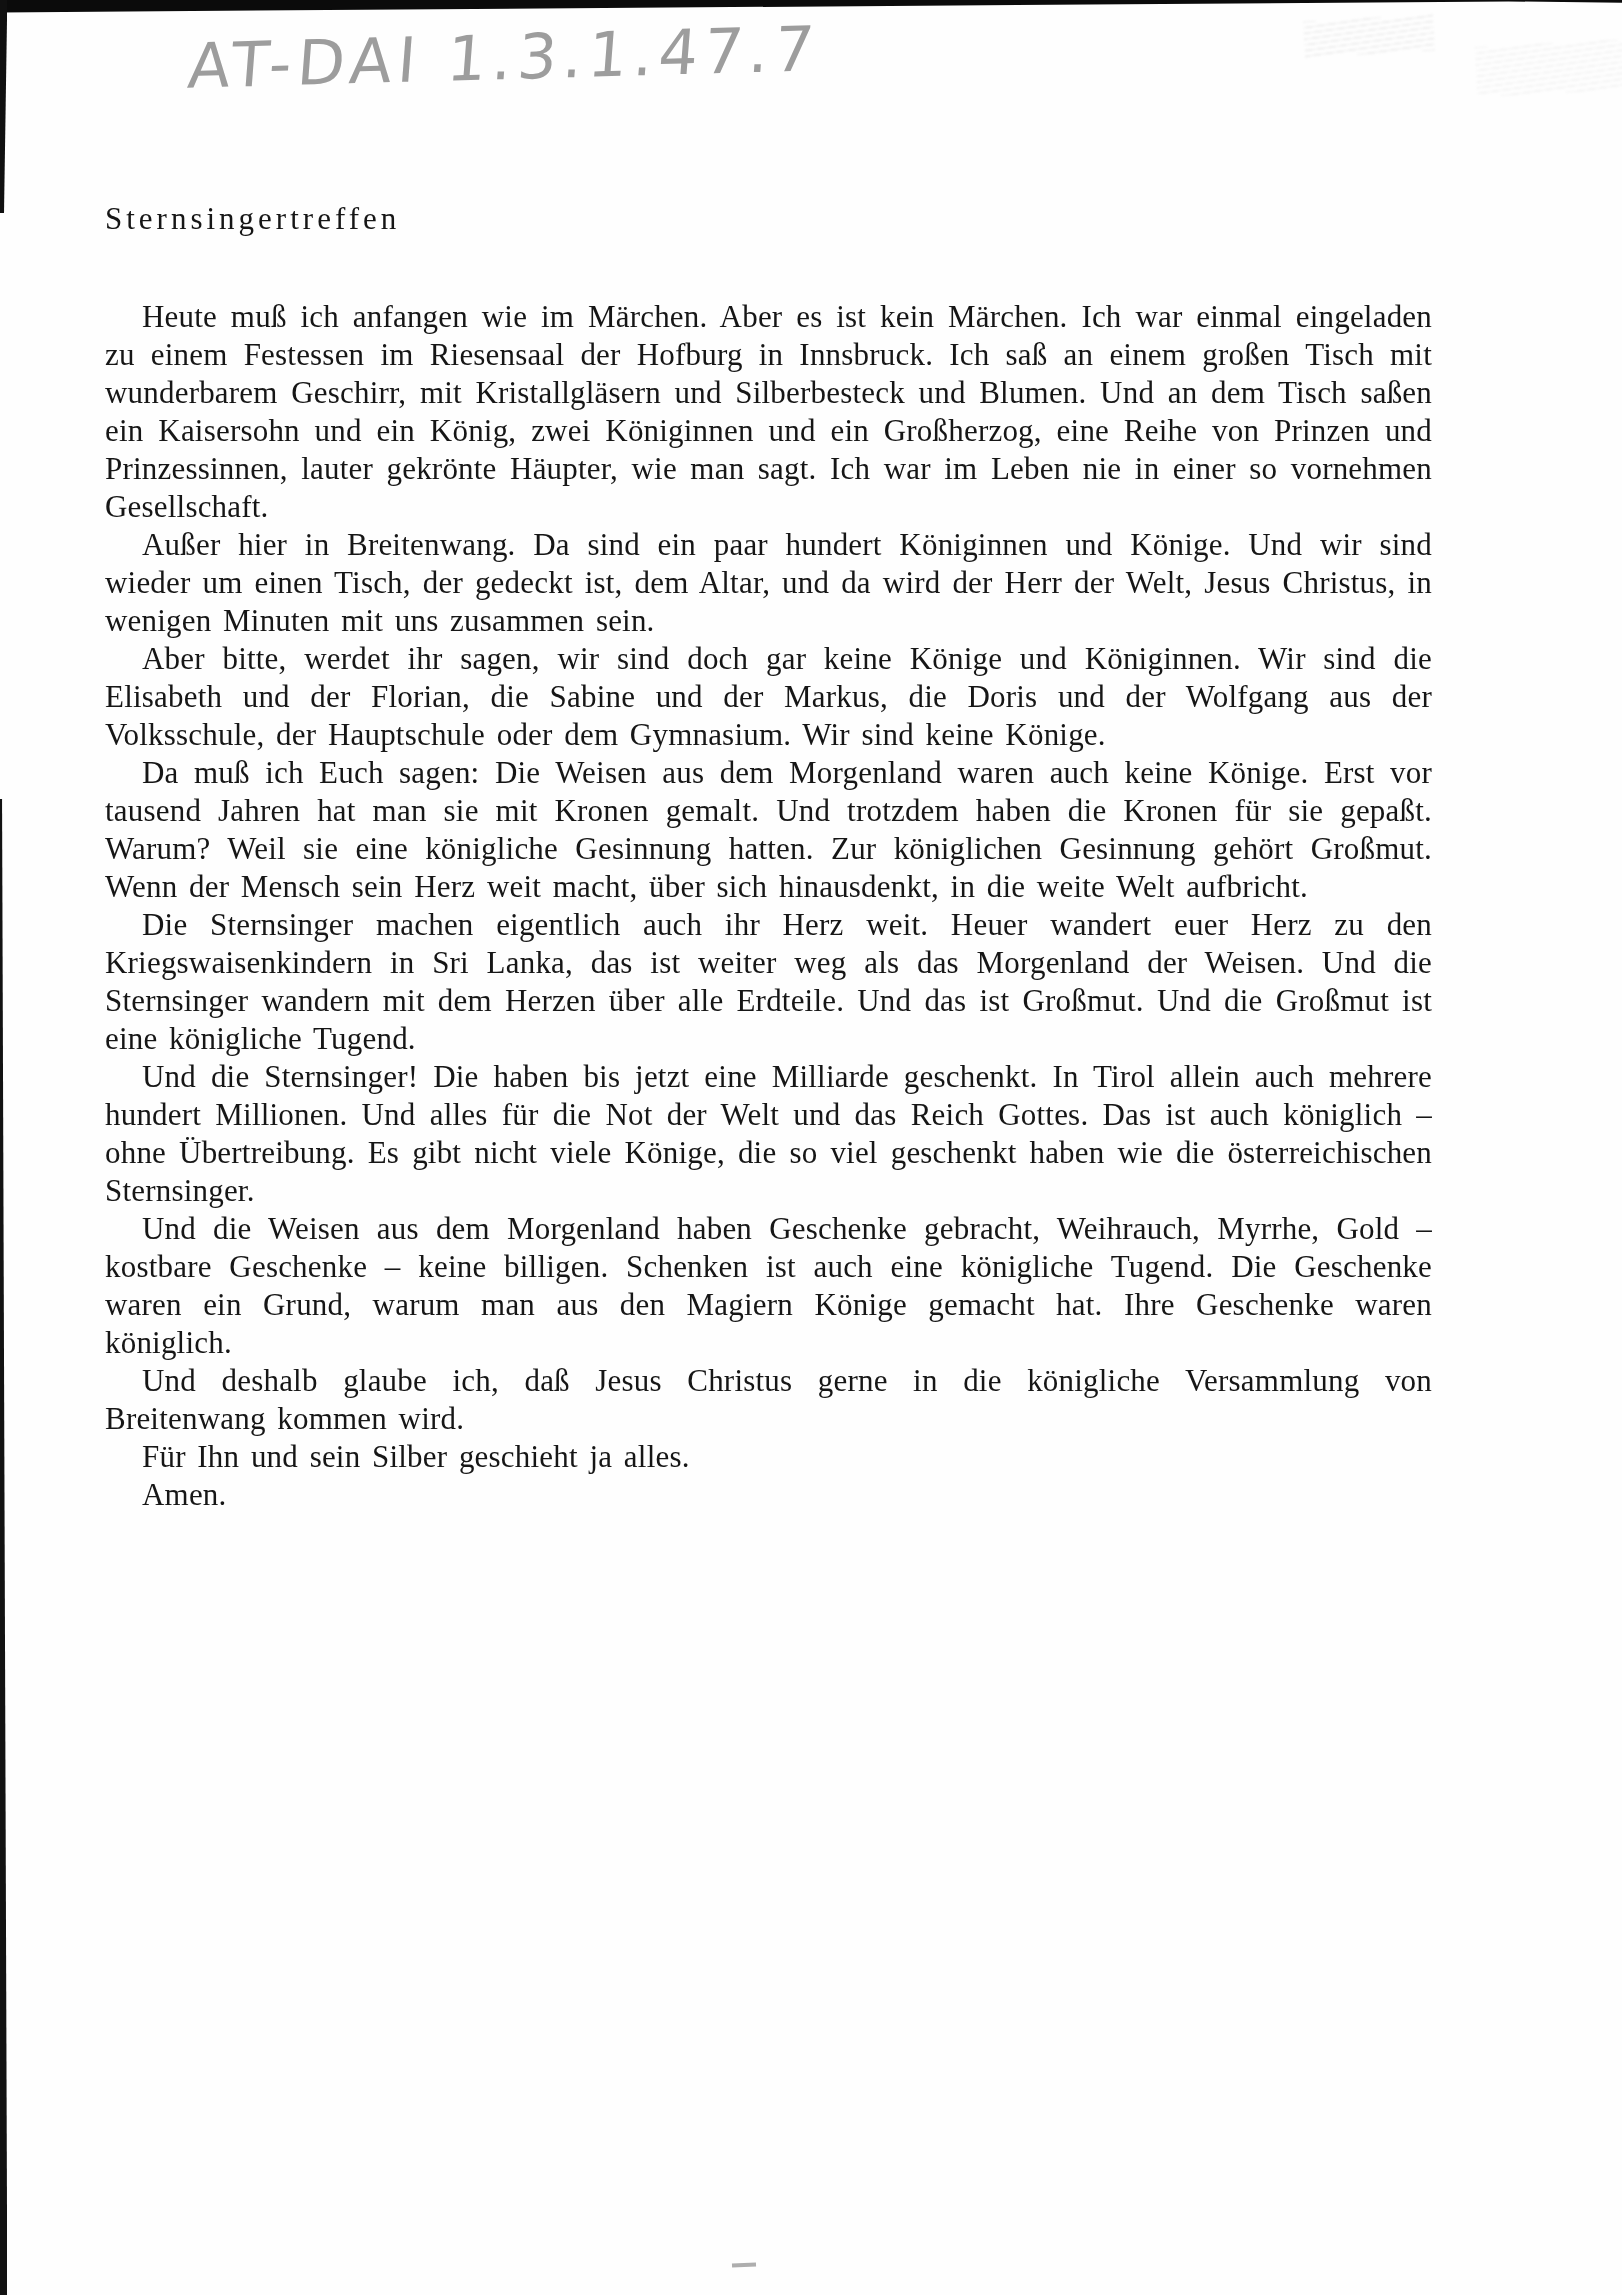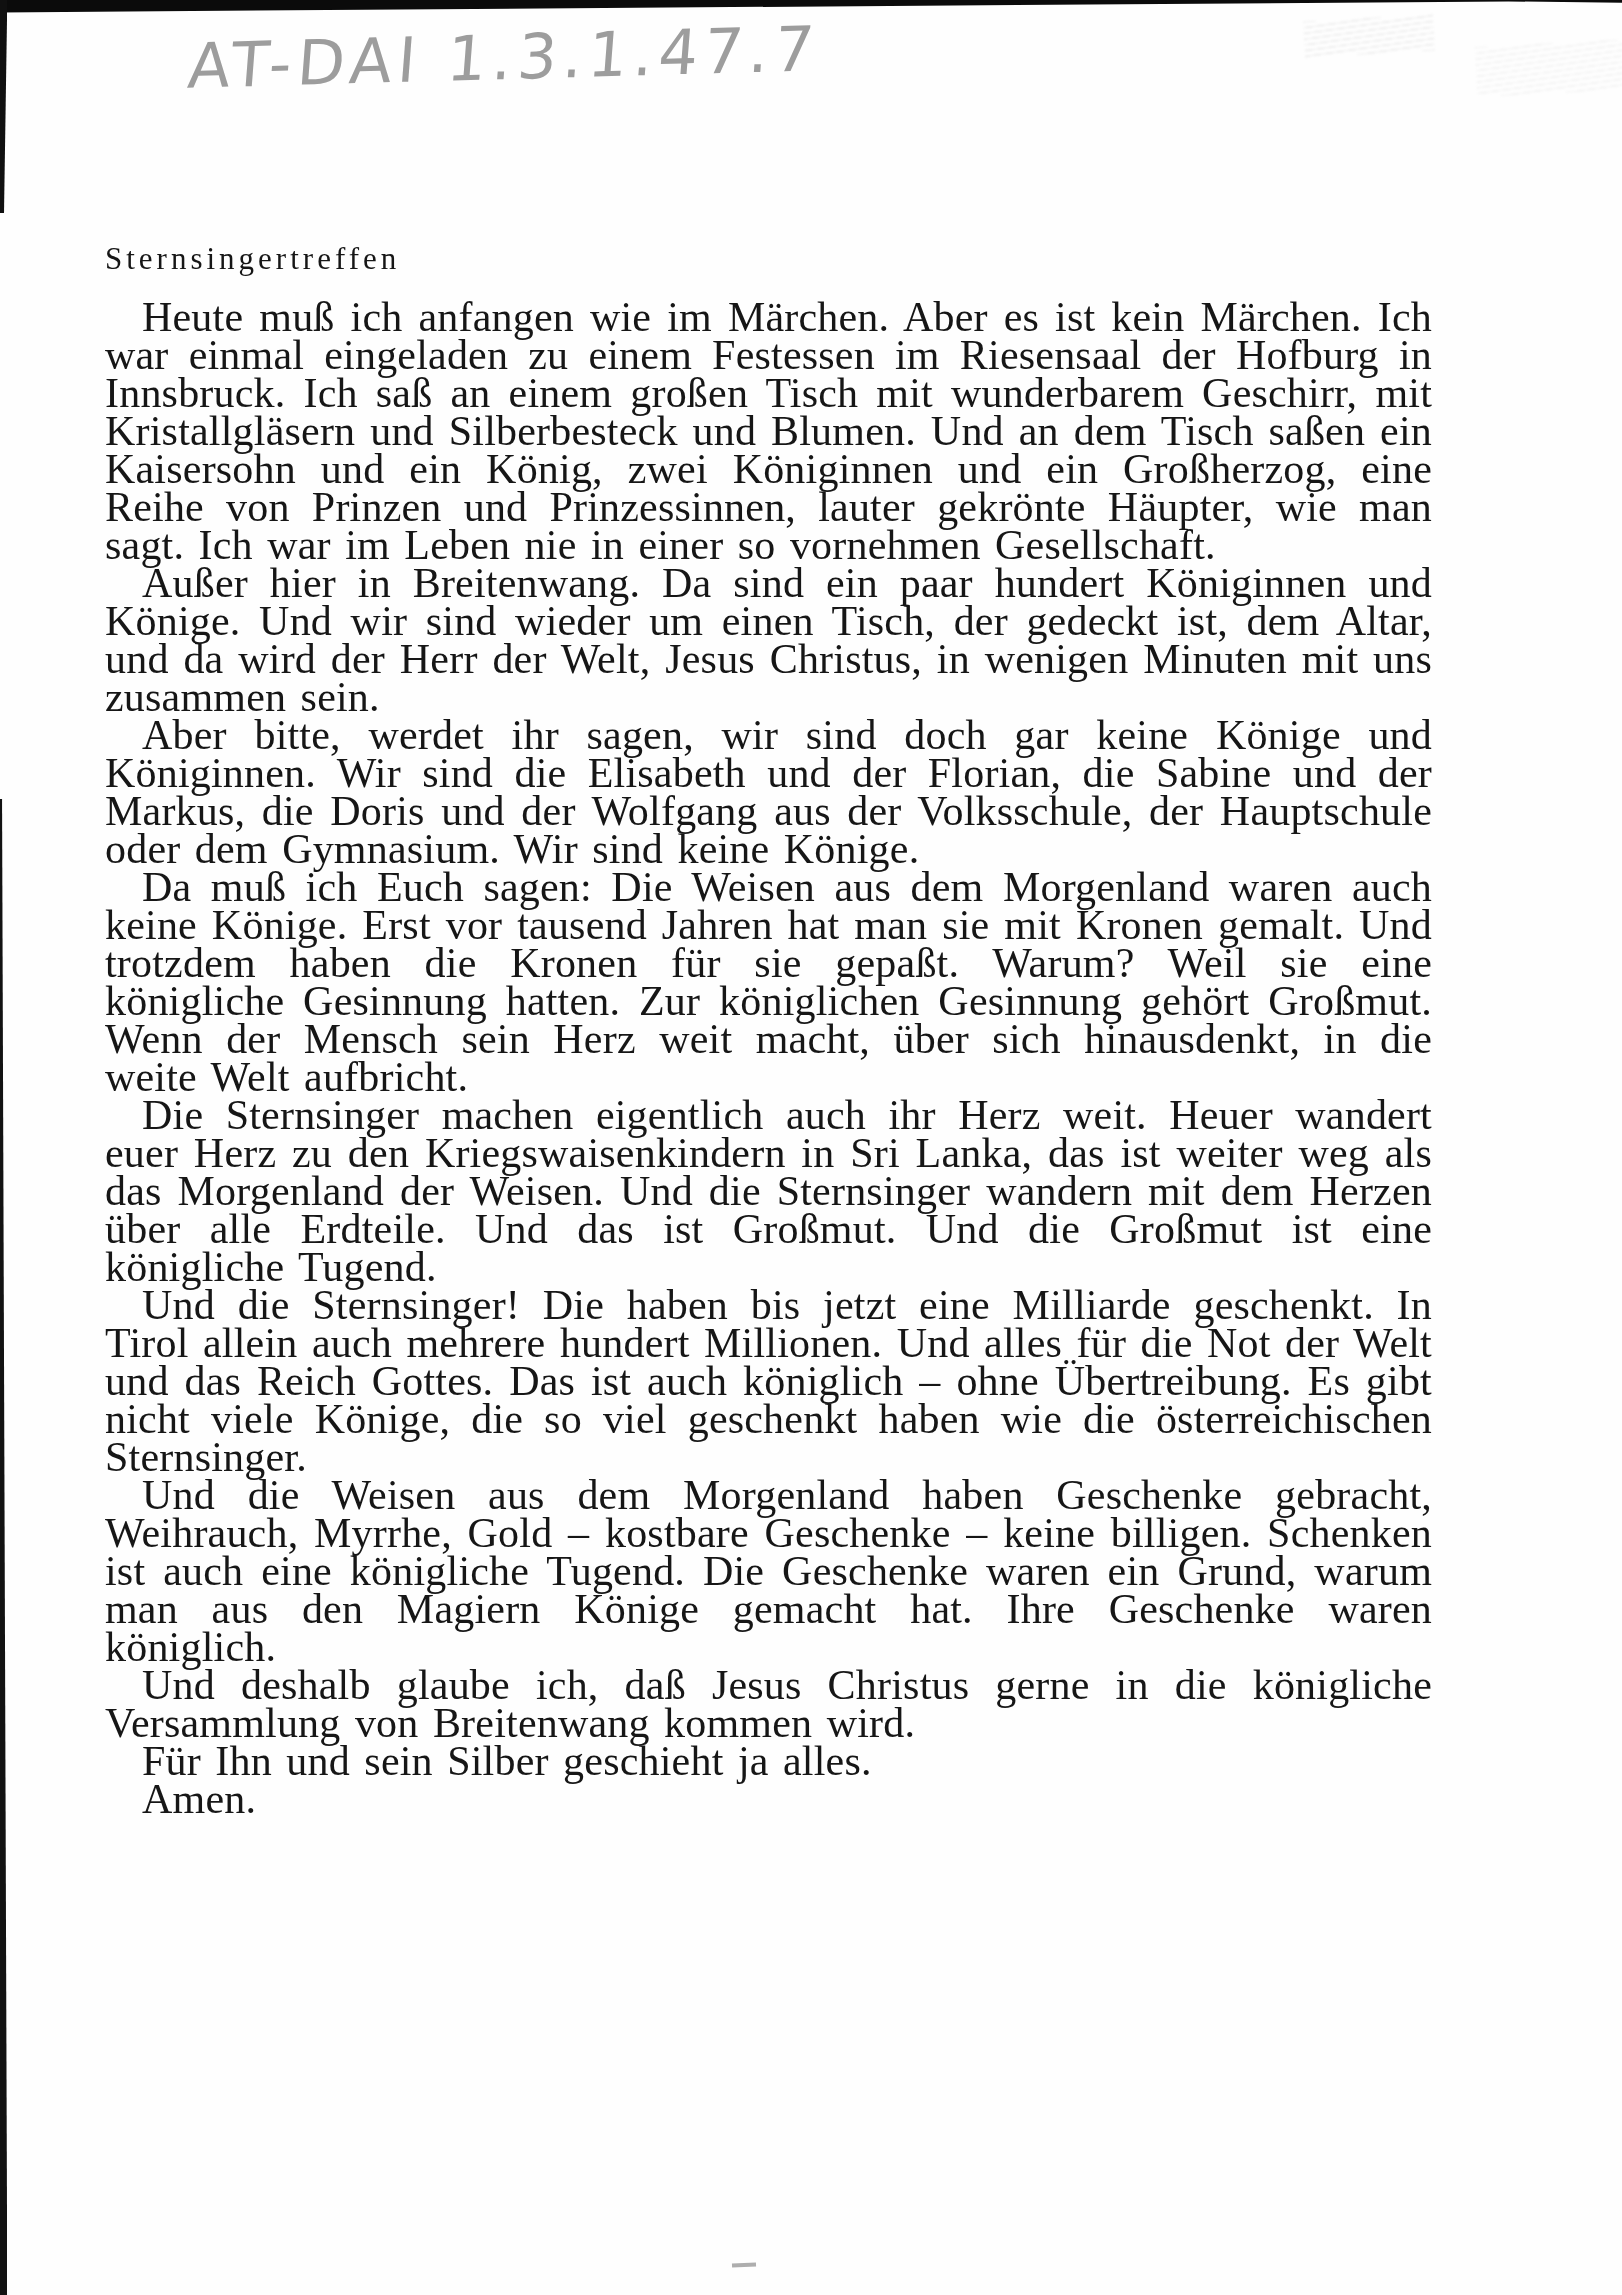--- a/index.html
+++ b/index.html
@@ -53,26 +53,26 @@
     letter-spacing:5.7px;
     white-space:nowrap;
     transform: rotate(-1.6deg) skewX(-6deg);
     opacity:0.85;
   }
   
   .header {
     position:absolute; left:105px; top:200px;
     font-size:31px; line-height:38px;
   }
-  .doc-title { letter-spacing:4px;margin-top:40px; }
+  .doc-title { letter-spacing:4px; }
   .dateline  { letter-spacing:0.2px; }
   .body-text {
     position:absolute; left:105px; top:298px;
     width:1327px;
-    font-size:42px;
+    font-size:31px;
     line-height:38px;
     text-align:justify;
     word-spacing:3.7px;
     letter-spacing:0.2px;
   }
   .body-text p {
     margin:0;
     text-indent:37px;
   }
 </style>

